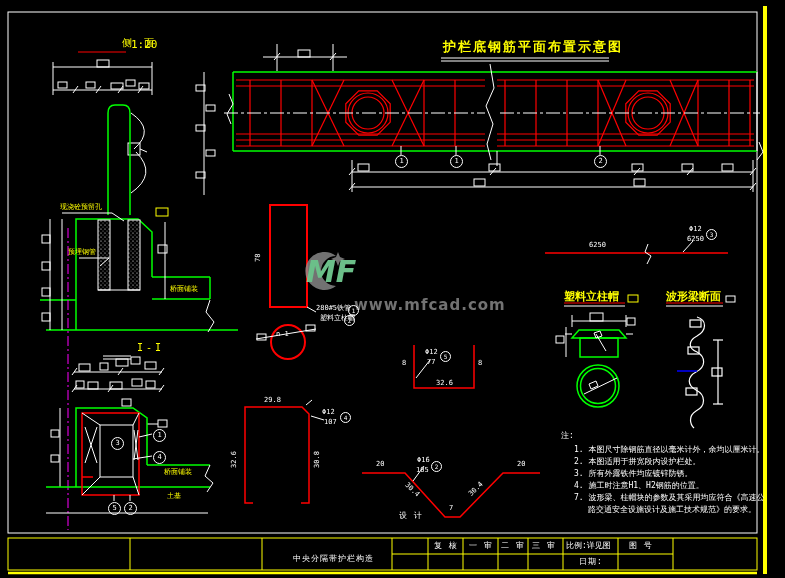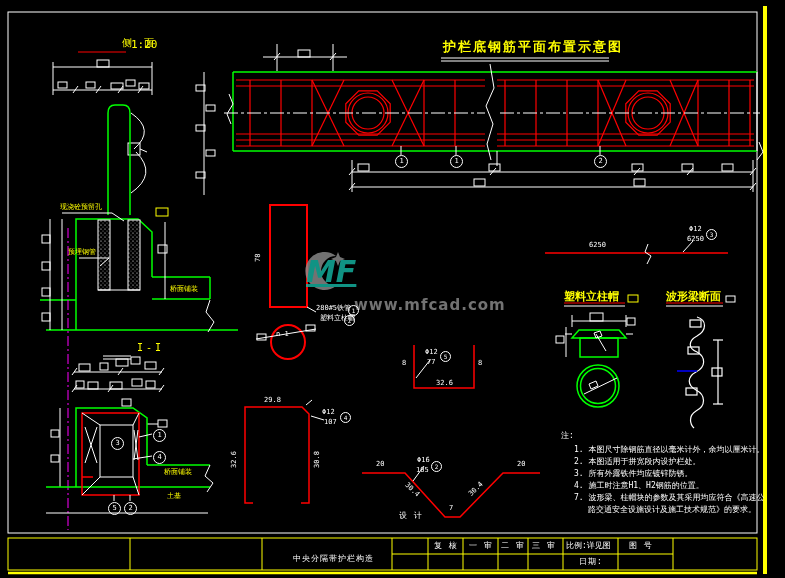--- a/index.html
+++ b/index.html
@@ -14,21 +14,21 @@
   .t13{font-size:13px;font-weight:bold;letter-spacing:2px;}
   .bold{font-weight:bold;}
   .rot{transform:rotate(-90deg);transform-origin:0 0;}
   .r45{transform:rotate(44deg);transform-origin:0 0;}
   .rm45{transform:rotate(-44deg);transform-origin:0 0;}
   .circ{position:absolute;width:11px;height:11px;border:1px solid #fff;border-radius:50%;
         color:#fff;font:7px/11px "DejaVu Sans Mono",monospace;text-align:center;z-index:6;}
   .circ.sm{width:9px;height:9px;font-size:6px;line-height:9px;}
   .wm{position:absolute;left:296px;top:246px;opacity:.8;z-index:4;}
   .wm-row{display:flex;align-items:center;}
-  .wm-mf{font:italic bold 30px "DejaVu Sans",sans-serif;color:#14b8a6;margin-left:-40px;text-decoration:underline;}
+  .wm-mf{font:italic bold 30px "DejaVu Sans",sans-serif;color:#86efac;margin-left:-40px;}
   .wm-name{font:bold 36px "DejaVu Sans",sans-serif;color:#8f8f8f;margin-left:8px;letter-spacing:2px;}
   .wm-url{font:bold 15px "DejaVu Sans",sans-serif;color:#8f8f8f;margin-left:58px;letter-spacing:1px;}
   .tb{color:#fff;font-size:8px;letter-spacing:1px;}
 </style>
 </head>
 <body>
 
 <div id="sheet">
 
 <svg id="geo" width="785" height="578" viewBox="0 0 785 578">

